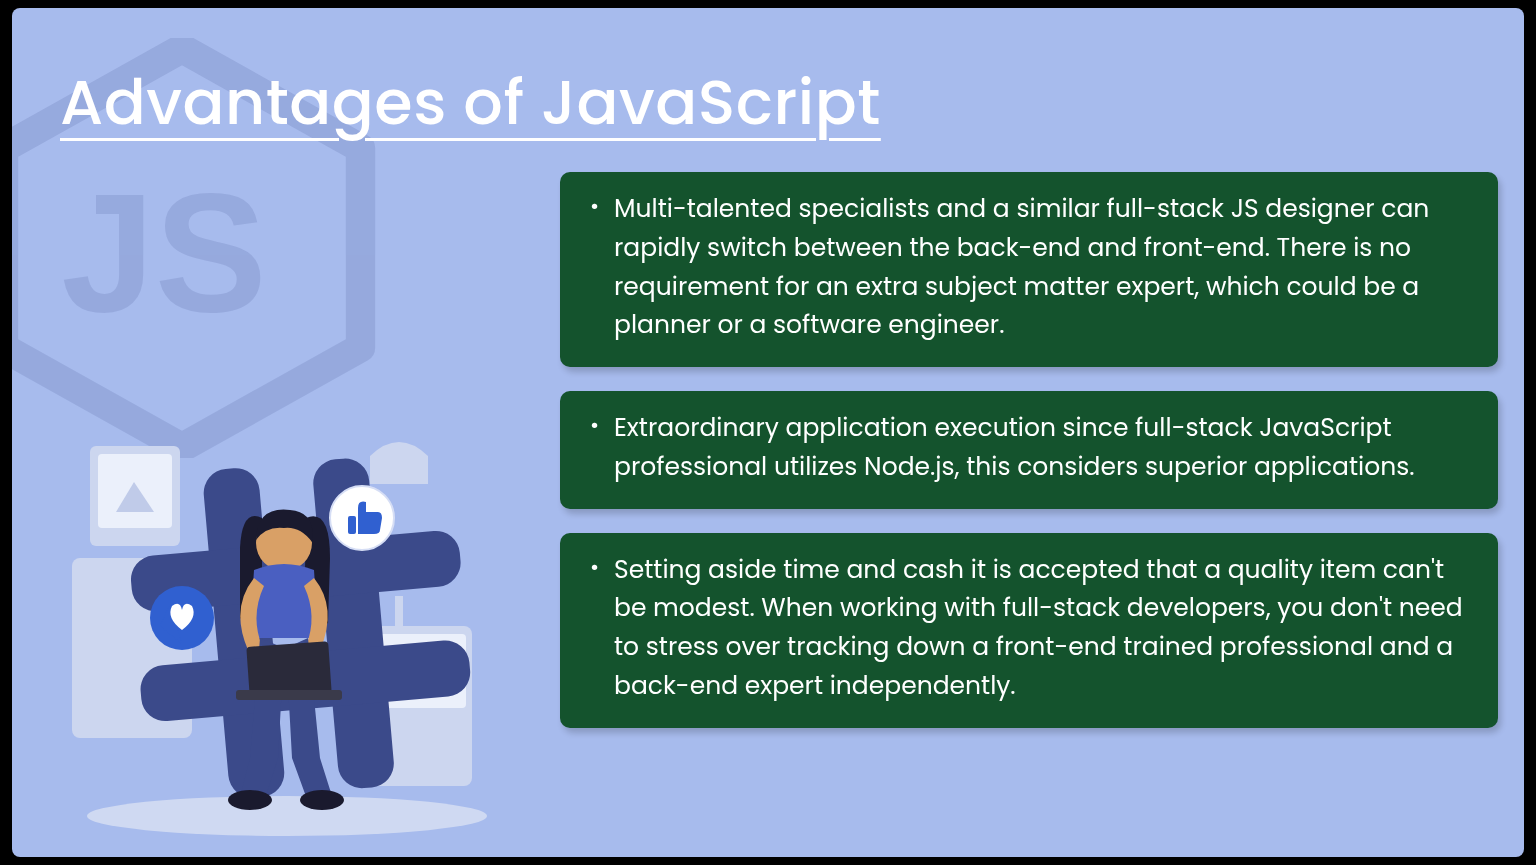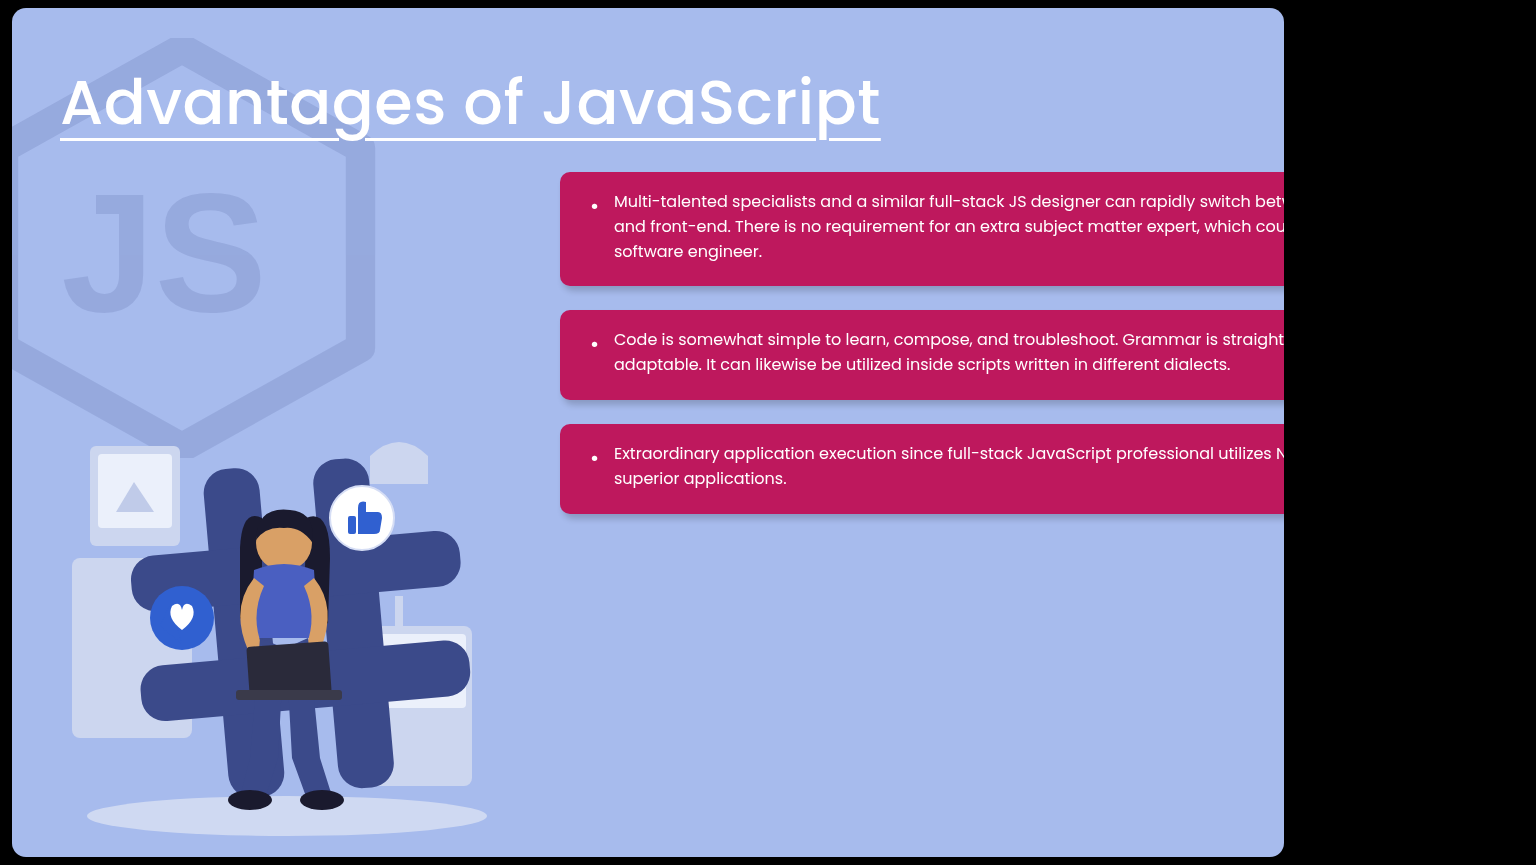--- a/index.html
+++ b/index.html
@@ -7,24 +7,24 @@
     background: #000;
     width: 1536px;
     height: 865px;
     font-family: 'Segoe UI', 'Poppins', Arial, sans-serif;
     overflow: hidden;
   }
   .slide {
     position: absolute;
     left: 12px;
     top: 8px;
-    width: 1272px;
+    width: 1512px;
     height: 849px;
     background: #A7BBED;
-    border-radius: 14px;
+    border-radius: 8px;
     overflow: hidden;
   }
   .bg-art {
     position: absolute;
     left: -40px;
     top: 30px;
     width: 420px;
     height: 420px;
     opacity: 0.15;
     pointer-events: none;
@@ -44,25 +44,25 @@
   .cards {
     position: absolute;
     left: 548px;
     top: 164px;
     width: 938px;
     display: flex;
     flex-direction: column;
     gap: 24px;
   }
   .card {
-    background: #be185d;
+    background: #14532d;
     border-radius: 10px;
     padding: 18px 30px 22px 54px;
     color: #fff;
-    font-size: 16px;
+    font-size: 25px;
     line-height: 1.55;
     font-weight: 400;
     position: relative;
     box-shadow: 3px 5px 6px rgba(0,0,0,0.18);
   }
   .card::before {
     content: "•";
     position: absolute;
     left: 30px;
     top: 18px;
@@ -85,22 +85,22 @@
 
   <svg class="bg-art" viewBox="0 0 400 400">
     <polygon points="200,10 370,105 370,295 200,390 30,295 30,105" fill="none" stroke="#3b4a8a" stroke-width="28" stroke-linejoin="round"></polygon>
     <text x="85" y="260" font-family="Arial Black, Arial" font-size="160" font-weight="900" fill="#3b4a8a">JS</text>
   </svg>
 
   <div class="heading">Advantages of JavaScript </div>
 
   <div class="cards">
     <div class="card">Multi-talented specialists and a similar full-stack JS designer can rapidly switch between the back-end and front-end. There is no requirement for an extra subject matter expert, which could be a planner or a software engineer.</div>
-    <div class="card">Code is somewhat simple to learn, compose, and troubleshoot. Grammar is straightforward and adaptable. It can likewise be utilized inside scripts written in different dialects.</div>
     <div class="card">Extraordinary application execution since full-stack JavaScript professional utilizes Node.js, this considers superior applications.</div>
+    <div class="card">Setting aside time and cash it is accepted that a quality item can't be modest. When working with full-stack developers, you don't need to stress over tracking down a front-end trained professional and a back-end expert independently.</div>
   </div>
 
   <svg class="illustration" viewBox="0 0 460 430">
 
     <ellipse cx="225" cy="408" rx="200" ry="20" fill="#cfd9f2"></ellipse>
 
     <rect x="10" y="150" width="120" height="180" rx="8" fill="#ccd6ef"></rect>
     <rect x="28" y="38" width="90" height="100" rx="6" fill="#ccd6ef"></rect>
     <rect x="36" y="46" width="74" height="74" rx="4" fill="#ebf0fb"></rect>
     <polygon points="54,104 72,74 92,104" fill="#c0cbe9"></polygon>

